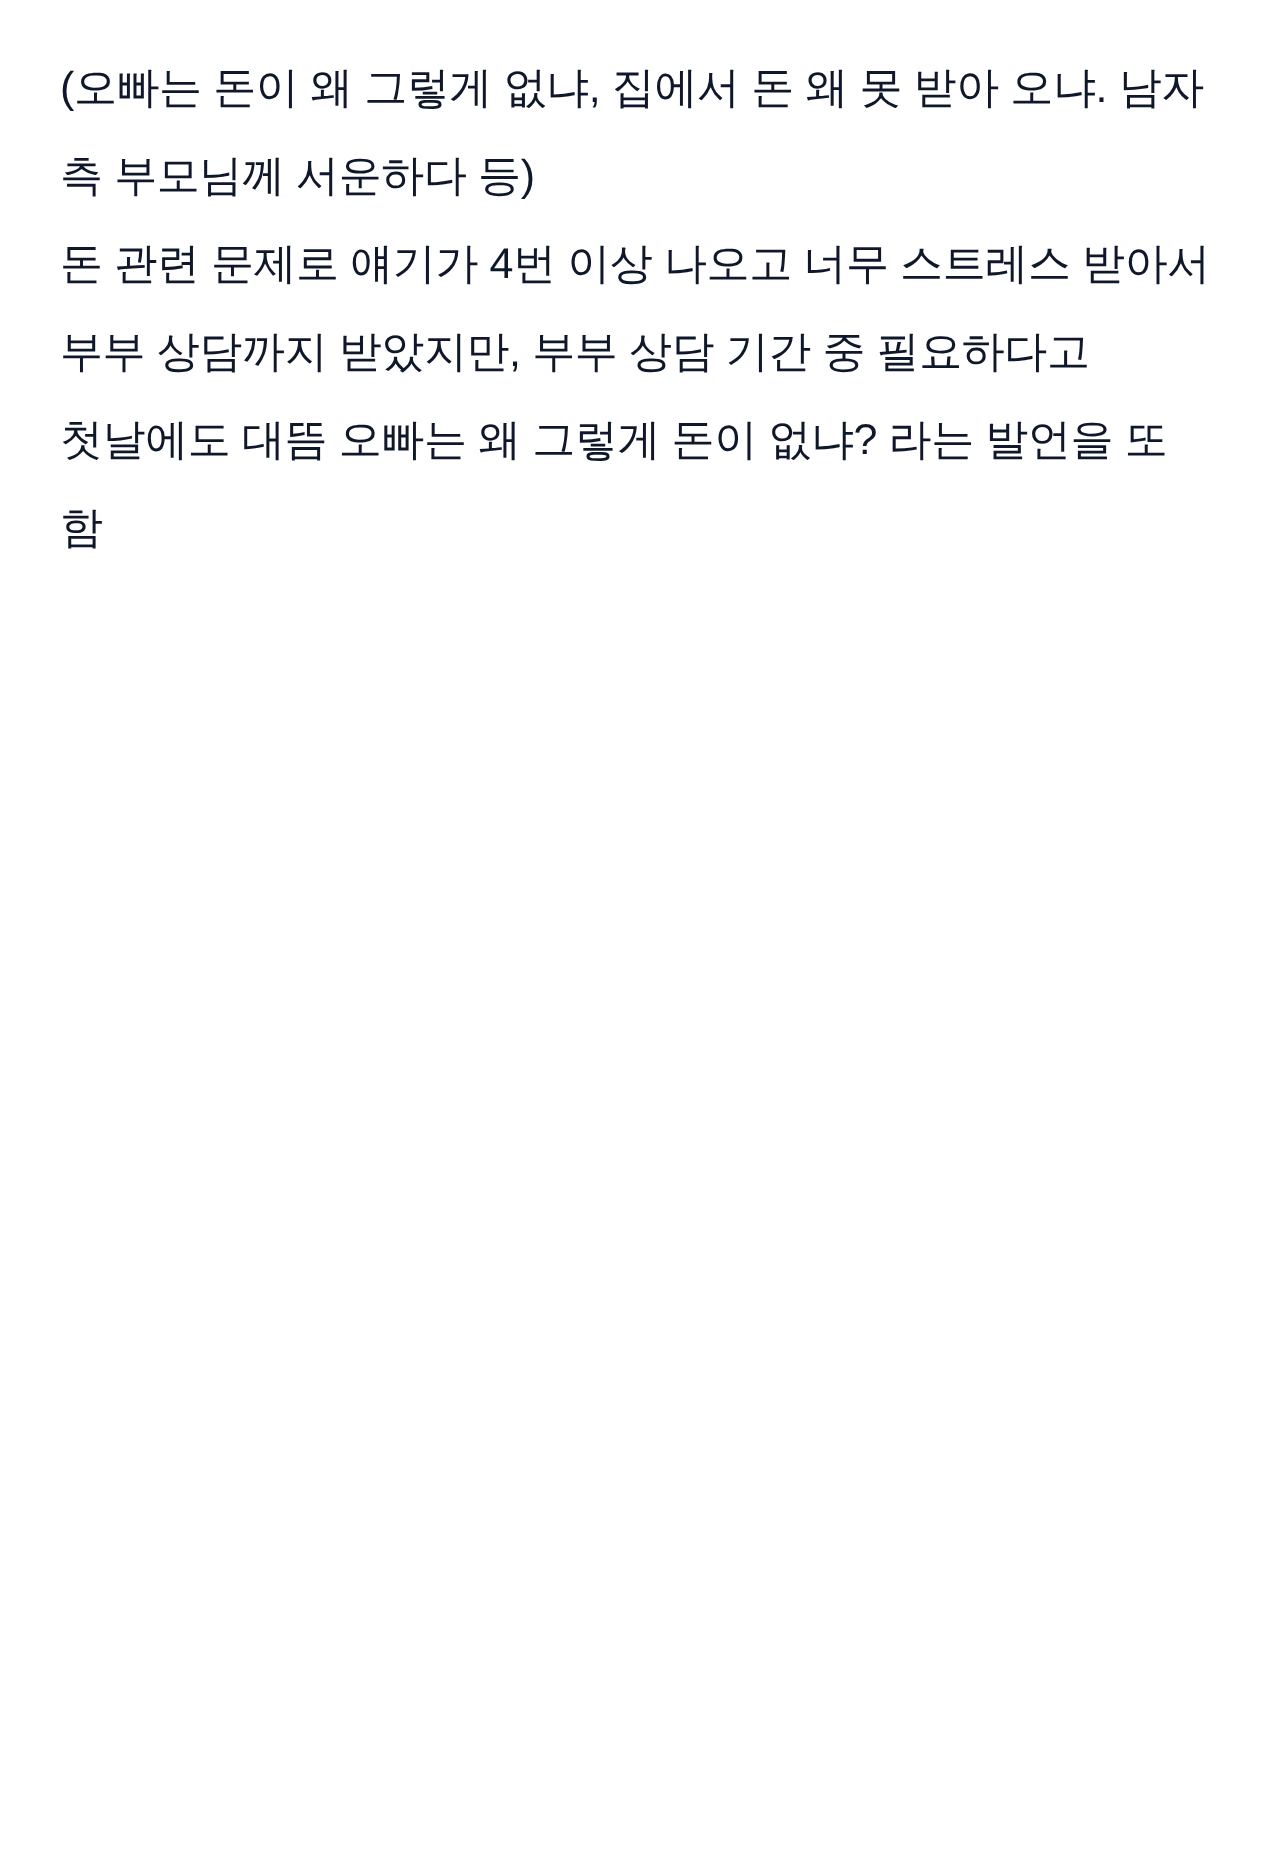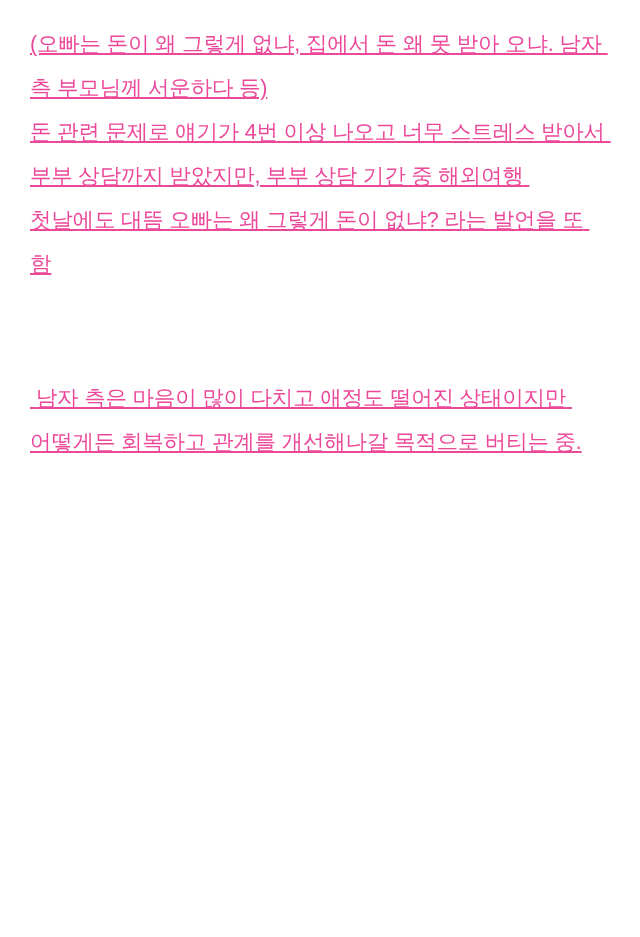--- a/index.html
+++ b/index.html
@@ -19,39 +19,37 @@
     width: 640px;
     height: 937px;
     background: #ffffff;
     box-sizing: border-box;
     padding: 22px 30px 0 30px;
   }
   .para {
     font-size: 21.5px;
     line-height: 44px;
     letter-spacing: -0.2px;
-    color: #ec4899;
+    color: #0f172a;
     margin: 0;
     white-space: pre-wrap;
     word-break: keep-all;
-    text-decoration: underline;
   }
   .gap-lg { height: 46px; }
   .gap-md { height: 44px; }
 </style>
 </head>
 <body>
 
 <div class="page">
 
   <p class="para">(오빠는 돈이 왜 그렇게 없냐, 집에서 돈 왜 못 받아 오냐. 남자 측 부모님께 서운하다 등)</p>
 
-  <p class="para">돈 관련 문제로 얘기가 4번 이상 나오고 너무 스트레스 받아서 부부 상담까지 받았지만, 부부 상담 기간 중 해외여행 첫날에도 대뜸 오빠는 왜 그렇게 돈이 없냐? 라는 발언을 또 함</p>
+  <p class="para">돈 관련 문제로 얘기가 4번 이상 나오고 너무 스트레스 받아서 부부 상담까지 받았지만, 부부 상담 기간 중 필요하다고 첫날에도 대뜸 오빠는 왜 그렇게 돈이 없냐? 라는 발언을 또 함</p>
 
   <div class="gap-lg"></div>
 
 
   <div class="gap-md"></div>
 
 
-  <p class="para"> 남자 측은 마음이 많이 다치고 애정도 떨어진 상태이지만 어떻게든 회복하고 관계를 개선해나갈 목적으로 버티는 중.</p>
 
 </div>
 
 </body></html>

